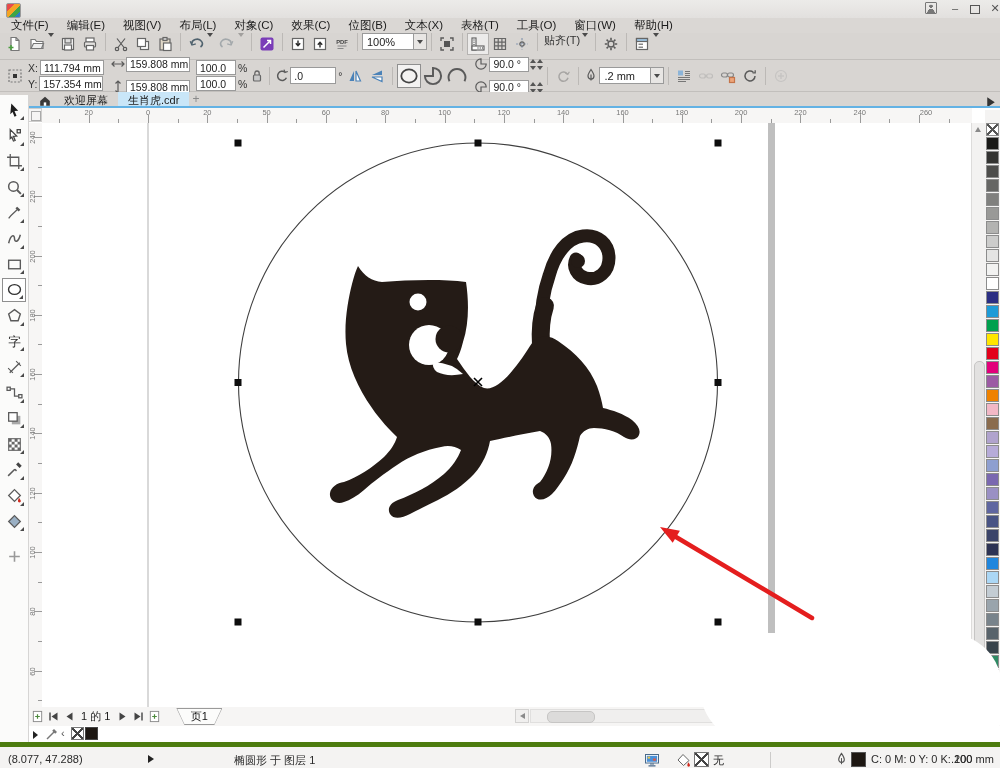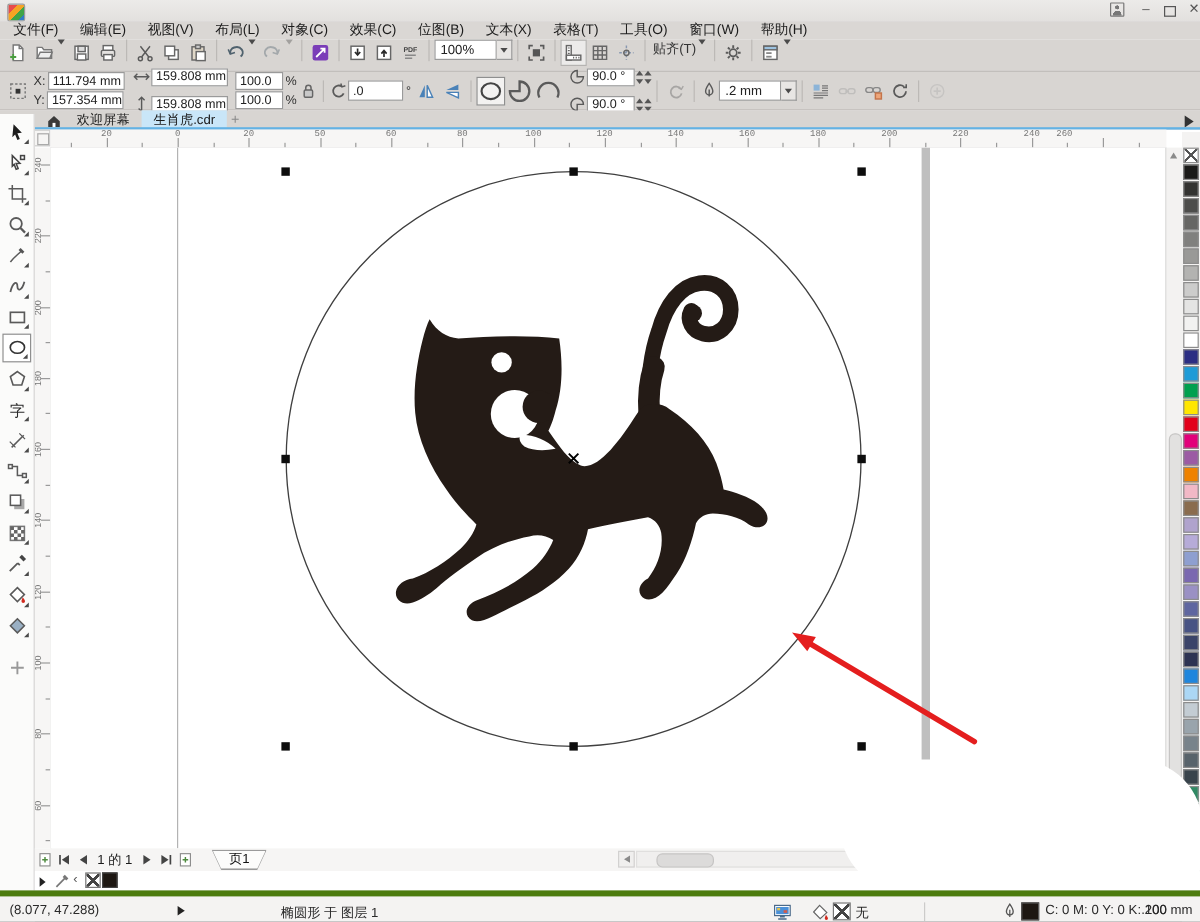--- a/index.html
+++ b/index.html
@@ -57,21 +57,21 @@
            background:#c9e6f8;color:#1a1a1a;}
   #tab-new{left:188px;top:92px;width:16px;height:16px;text-align:center;font-size:12px;color:#8a8a8a;line-height:15px;}
   #tab-scroll{left:986px;top:94px;width:10px;height:12px;}
   
   #ruler-corner{left:28px;top:108px;width:14px;height:14px;background:#f6f5f4;border:1px solid #cecdcc;box-sizing:border-box;}
   #ruler-corner i{display:block;margin:2px;width:8px;height:8px;border:1px solid #aaa;}
   #hruler{left:42px;top:108px;width:930px;height:15px;background:#f7f6f5;border-bottom:1px solid #cecdcc;overflow:hidden;}
   #vruler{left:28px;top:123px;width:14px;height:584px;background:#f7f6f5;border-right:1px solid #cecdcc;overflow:hidden;}
   .htick{position:absolute;bottom:0;width:1px;background:#9a9a9a;}
   .vtick{position:absolute;right:0;height:1px;background:#9a9a9a;}
-  .hlab{position:absolute;top:0px;font-size:7.5px;color:#777;transform:translateX(-50%);font-family:Liberation Mono, monospace;}
+  .hlab{position:absolute;top:0px;font-size:7.5px;color:#777;transform:translateX(-50%);}
   .vlab{position:absolute;left:-4px;width:16px;text-align:center;font-size:7.5px;color:#777;transform:rotate(-90deg);}
   
   #toolbox{left:0;top:95px;width:28px;height:673px;background:#fbfbfa;border-right:1px solid #d6d5d4;}
   .tool{position:absolute;left:2px;width:24px;height:24px;display:flex;align-items:center;justify-content:center;}
   .tool svg{width:17px;height:17px;}
   .tool::after{content:"";position:absolute;right:2px;bottom:2px;border-left:4px solid transparent;border-bottom:4px solid #4a4a4a;}
   .tool.noflyout::after{display:none;}
   .tool.active{background:#fff;border:1px solid #8f8f8f;box-sizing:border-box;}
   
   #canvas{left:42px;top:123px;width:930px;height:584px;background:#fff;z-index:1;}
@@ -535,21 +535,21 @@
       <span class="hlab" style="left: 283.942px;">60</span>
       <span class="hlab" style="left: 343.256px;">80</span>
       <span class="hlab" style="left: 402.57px;">100</span>
       <span class="hlab" style="left: 461.884px;">120</span>
       <span class="hlab" style="left: 521.198px;">140</span>
       <span class="hlab" style="left: 580.512px;">160</span>
       <span class="hlab" style="left: 639.826px;">180</span>
       <span class="hlab" style="left: 699.14px;">200</span>
       <span class="hlab" style="left: 758.454px;">220</span>
       <span class="hlab" style="left: 817.768px;">240</span>
-      <span class="hlab" style="left: 845px;">260</span>
+      <span class="hlab" style="left: 884px;">260</span>
     </div>
   <div id="vruler" class="abs">
       <span class="vtick" style="top: 577.375px; width: 4px;"></span>
       <span class="vtick" style="top: 547.718px; width: 8px;"></span>
       <span class="vtick" style="top: 518.061px; width: 4px;"></span>
       <span class="vtick" style="top: 488.404px; width: 8px;"></span>
       <span class="vtick" style="top: 458.747px; width: 4px;"></span>
       <span class="vtick" style="top: 429.09px; width: 8px;"></span>
       <span class="vtick" style="top: 399.433px; width: 4px;"></span>
       <span class="vtick" style="top: 369.776px; width: 8px;"></span>

